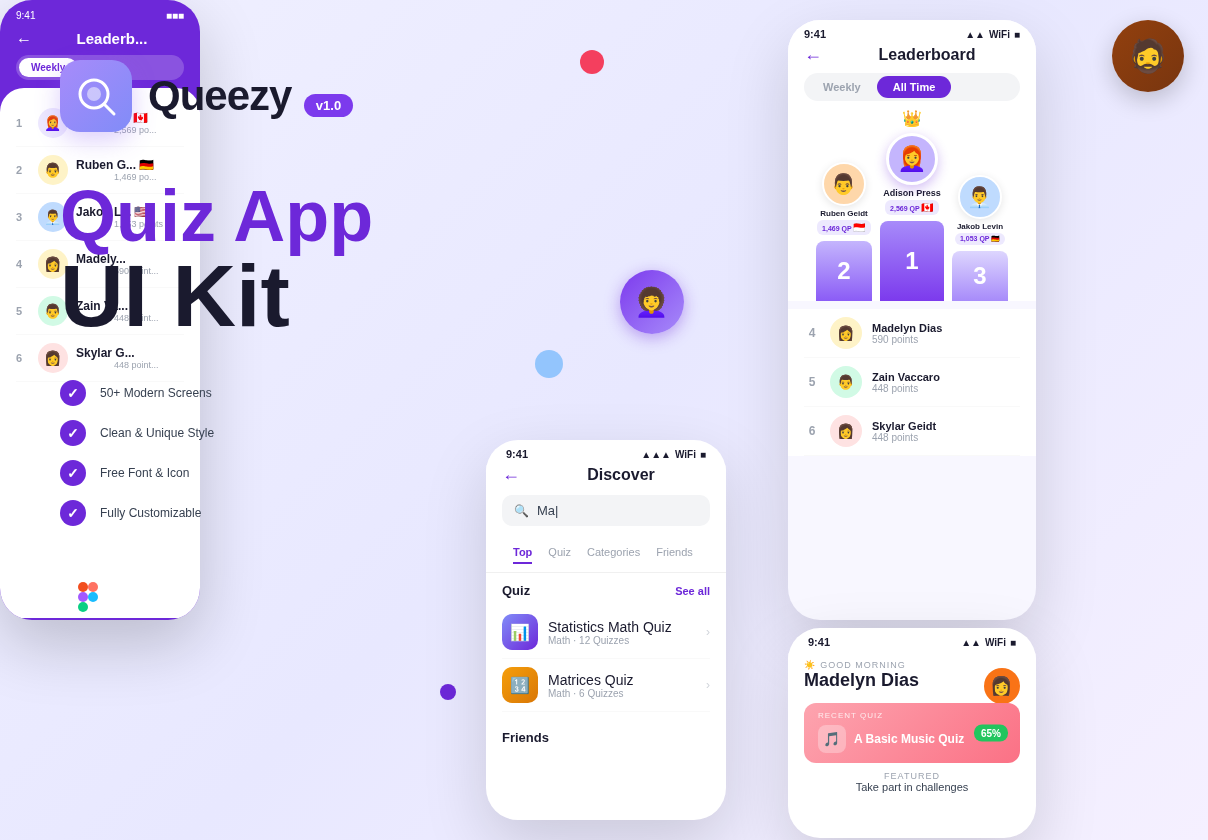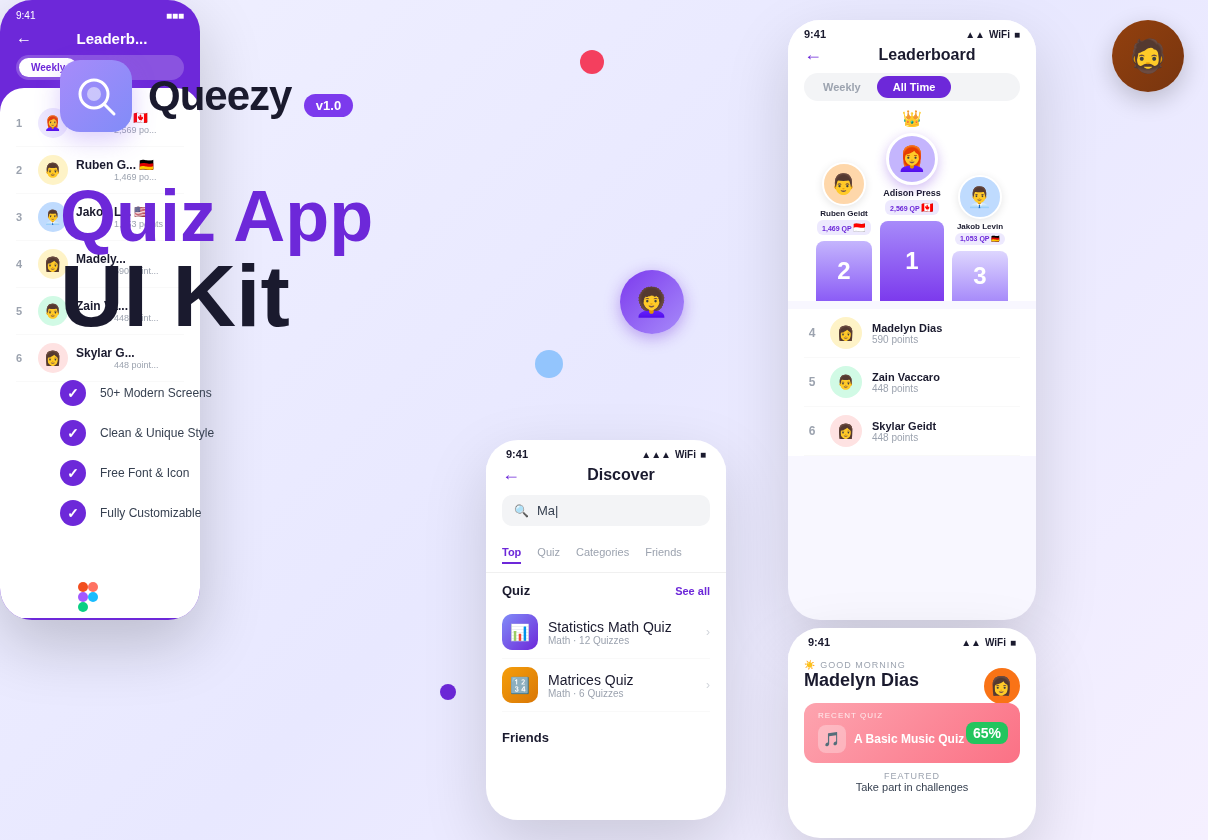--- a/index.html
+++ b/index.html
@@ -185,21 +185,21 @@
       font-size: 12px;
     }
 
     .search-text {
       font-size: 13px;
       color: #374151;
     }
 
     .discover-tabs {
       display: flex;
-      padding: 8px 16px;
+      padding: 8px 27px;
       gap: 16px;
       border-bottom: 1px solid #f0f0f0;
     }
 
     .discover-tab {
       font-size: 11px;
       color: #9ca3af;
       font-weight: 500;
       padding-bottom: 4px;
     }
@@ -481,21 +481,21 @@
       font-size: 14px;
     }
 
     .progress-badge {
       position: absolute;
       right: 12px;
       top: 50%;
       transform: translateY(-50%);
       background: #22c55e;
       color: white;
-      font-size: 14px;
+      font-size: 10px;
       font-weight: 700;
       padding: 3px 7px;
       border-radius: 8px;
     }
 
     .featured-section {
       padding: 8px 16px 4px;
       background: white;
     }
 

